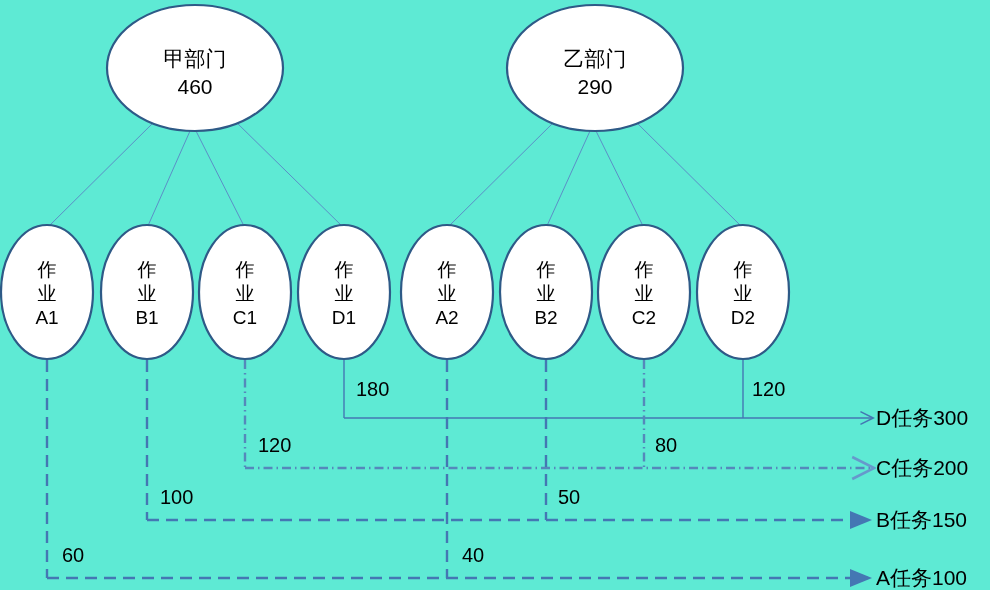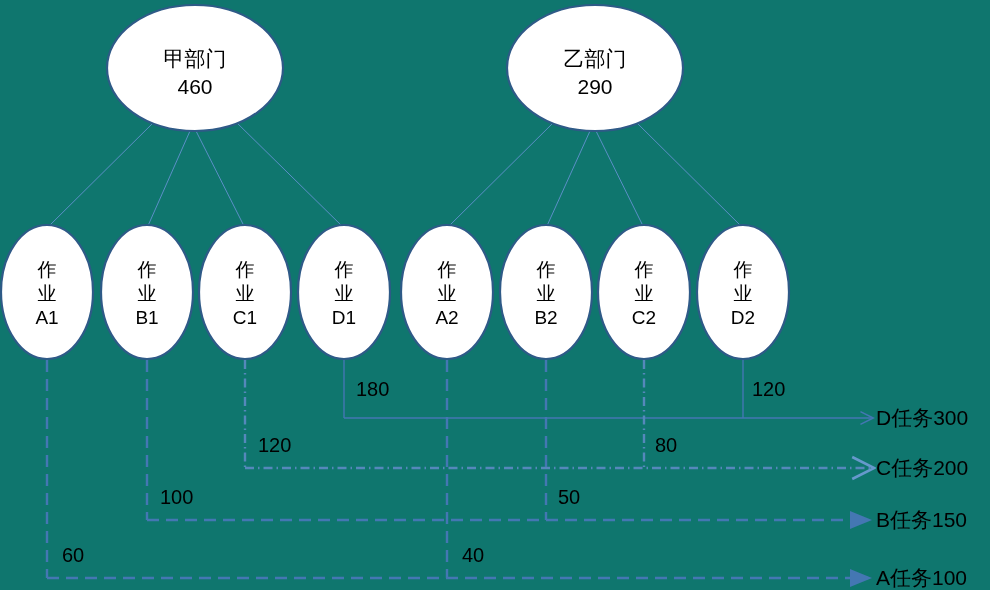--- a/index.html
+++ b/index.html
@@ -7,21 +7,21 @@
     padding: 0;
     background: #ffffff;
   }
   body {
     font-family: "Liberation Sans", "DejaVu Sans", sans-serif;
   }
   #canvas {
     position: relative;
     width: 990px;
     height: 590px;
-    background: #0f766e;
+    background: #5eead4;
     overflow: hidden;
   }
   #diagram-svg {
     position: absolute;
     left: 0;
     top: 0;
     width: 990px;
     height: 590px;
   }
   .node-label {

